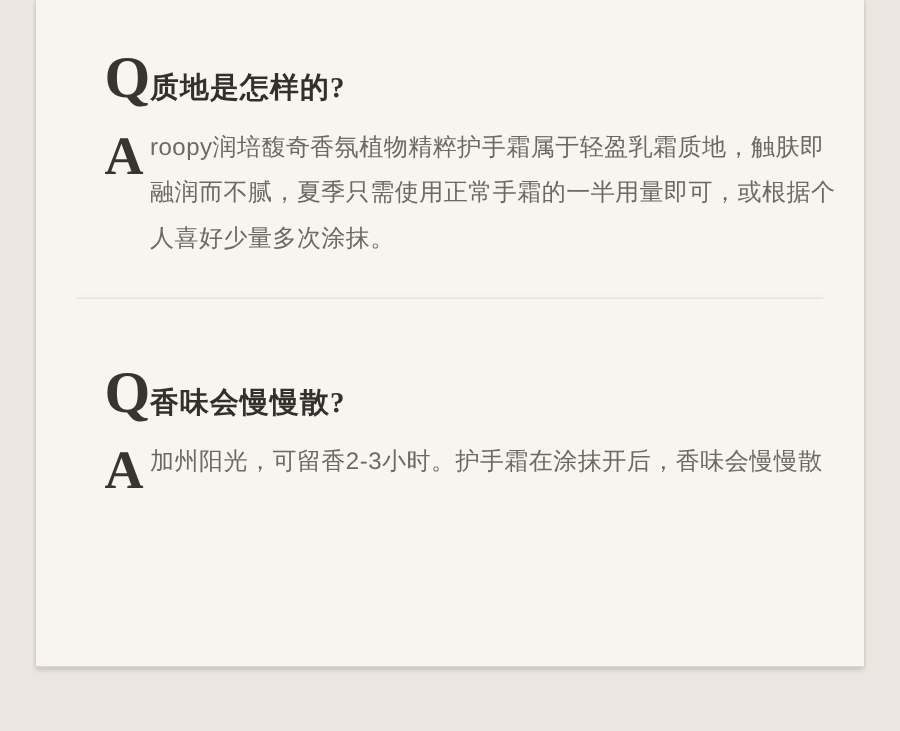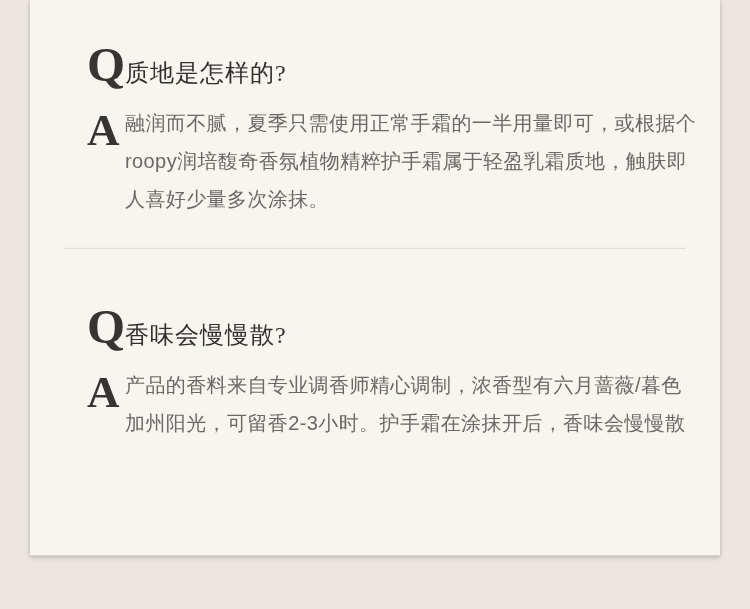--- a/index.html
+++ b/index.html
@@ -46,21 +46,21 @@
     width:38px;
     font-family:"Liberation Serif","DejaVu Serif",serif;
     font-weight:600;
     color:var(--letter-color);
     line-height:1;
   }
   .letter.q{font-size:49px;}
   .letter.a{font-size:45px;}
   .q-text{
     font-family:"Liberation Serif","DejaVu Serif",serif;
-    font-weight:normal;
+    font-weight:bold;
     font-size:24px;
     color:var(--question-color);
     letter-spacing:1px;
   }
   .a-row{
     display:flex;
     align-items:flex-start;
     margin-top:15px;
   }
   .a-row .letter{padding-top:4px;}
@@ -89,37 +89,36 @@
   <div class="card">
 
     <section class="qa-block first">
       <div class="q-row">
         <span class="letter q">Q</span>
         <h2 class="q-text">质地是怎样的?</h2>
       </div>
       <div class="a-row">
         <span class="letter a">A</span>
         <div class="a-text">
+          <div class="a-line">roopy润培馥奇香氛植物精粹护手霜属于轻盈乳霜质地，触肤即</div>
           <div class="a-line">融润而不腻，夏季只需使用正常手霜的一半用量即可，或根据个</div>
-          <div class="a-line">roopy润培馥奇香氛植物精粹护手霜属于轻盈乳霜质地，触肤即</div>
           <div class="a-line">人喜好少量多次涂抹。</div>
         </div>
       </div>
     </section>
 
     <div class="divider"></div>
 
     <section class="qa-block">
       <div class="q-row">
         <span class="letter q">Q</span>
         <h2 class="q-text">香味会慢慢散?</h2>
       </div>
       <div class="a-row">
         <span class="letter a">A</span>
         <div class="a-text">
-          <div class="a-line">产品的香料来自专业调香师精心调制，浓香型有六月蔷薇/暮色</div>
           <div class="a-line">加州阳光，可留香2-3小时。护手霜在涂抹开后，香味会慢慢散</div>
         </div>
       </div>
     </section>
 
   </div>
 </div>
 
 </body></html>

